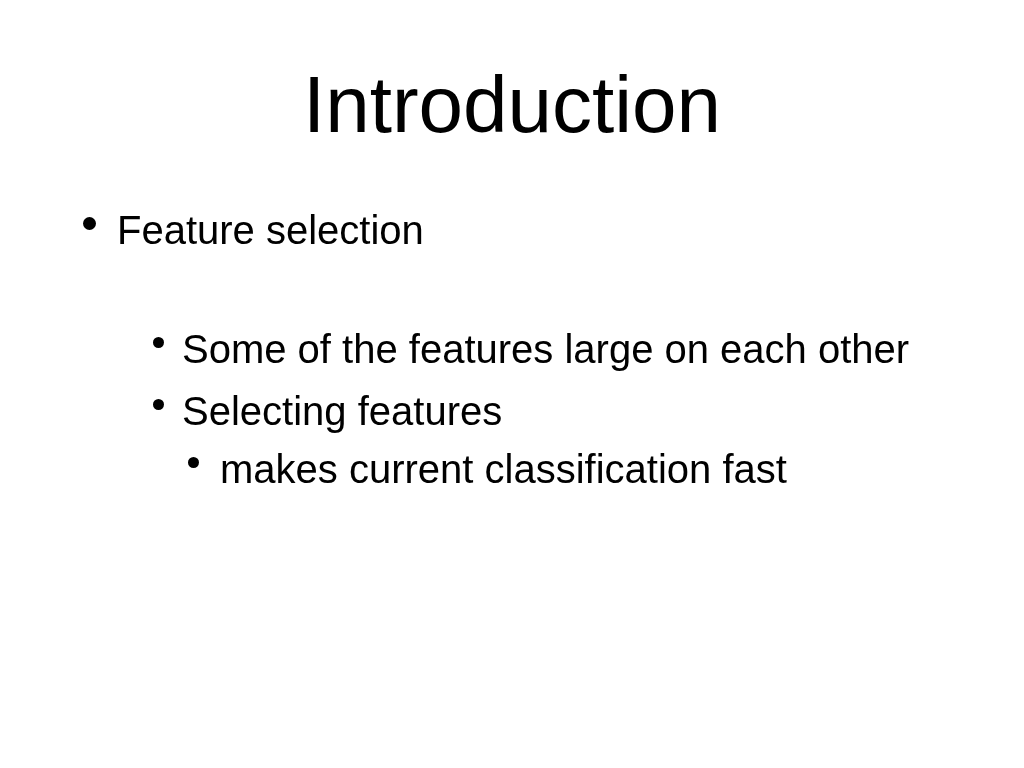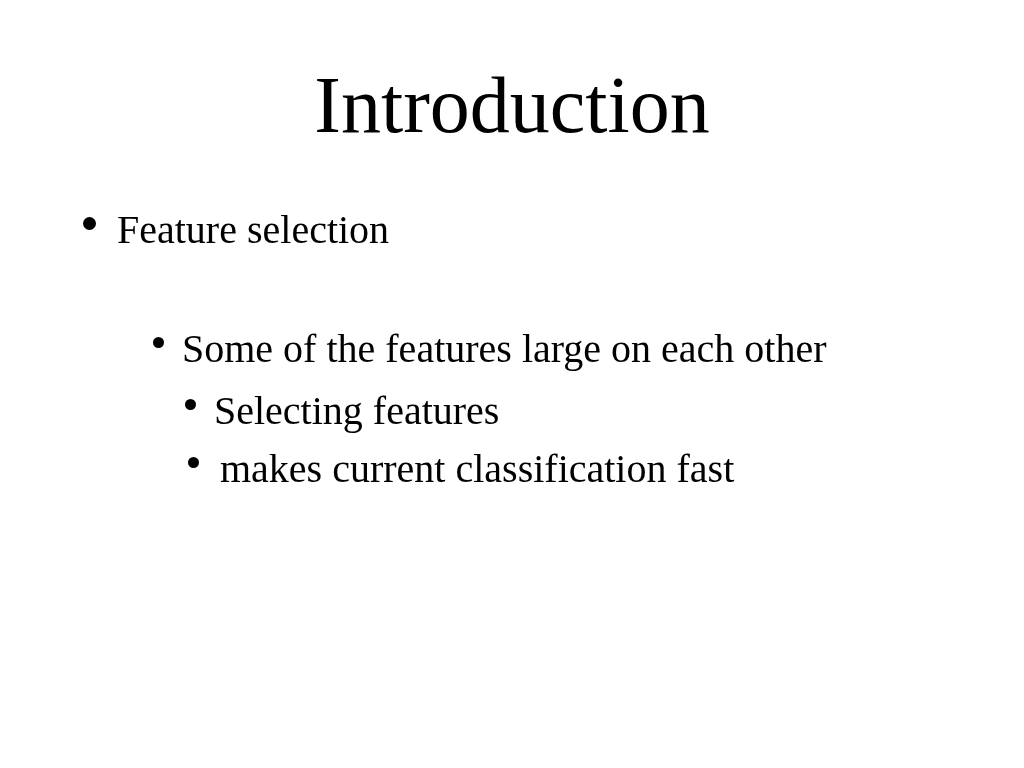--- a/index.html
+++ b/index.html
@@ -6,21 +6,21 @@
     margin: 0;
     padding: 0;
     background: #ffffff;
   }
   .slide {
     position: relative;
     width: 1024px;
     height: 562px;
     background: #ffffff;
     overflow: hidden;
-    font-family: Liberation Serif, serif;
+    font-family: Liberation Sans, sans-serif;
     color: #000000;
   }
   .slide-title {
     position: absolute;
     top: 65px;
     left: 0;
     width: 1024px;
     text-align: center;
     font-size: 80px;
     line-height: 1;
@@ -43,21 +43,21 @@
     height: 11px;
     top: 8px;
   }
   
   .row-0 { top: 210px; left: 117px; }
   .row-0 .bullet-dot { width: 13px; height: 13px; left: -34px; top: 7px; }
   .row-1 { top: 268px; left: 150px; }
   .row-1 .bullet-dot { left: -31px; }
   .row-2 { top: 329px; left: 182px; }
   .row-2 .bullet-dot { left: -29px; }
-  .row-3 { top: 391px; left: 182px; margin-left: 32px; }
+  .row-3 { top: 391px; left: 182px; }
   .row-3 .bullet-dot { left: -29px; }
   .row-4 { top: 449px; left: 220px; }
   .row-4 .bullet-dot { left: -32px; }
   .row-5 { top: 509px; left: 220px; }
   .row-5 .bullet-dot { left: -32px; }
   .row-6 { top: 573px; left: 182px; }
   .row-6 .bullet-dot { left: -29px; }
 </style>
 </head>
 <body>

